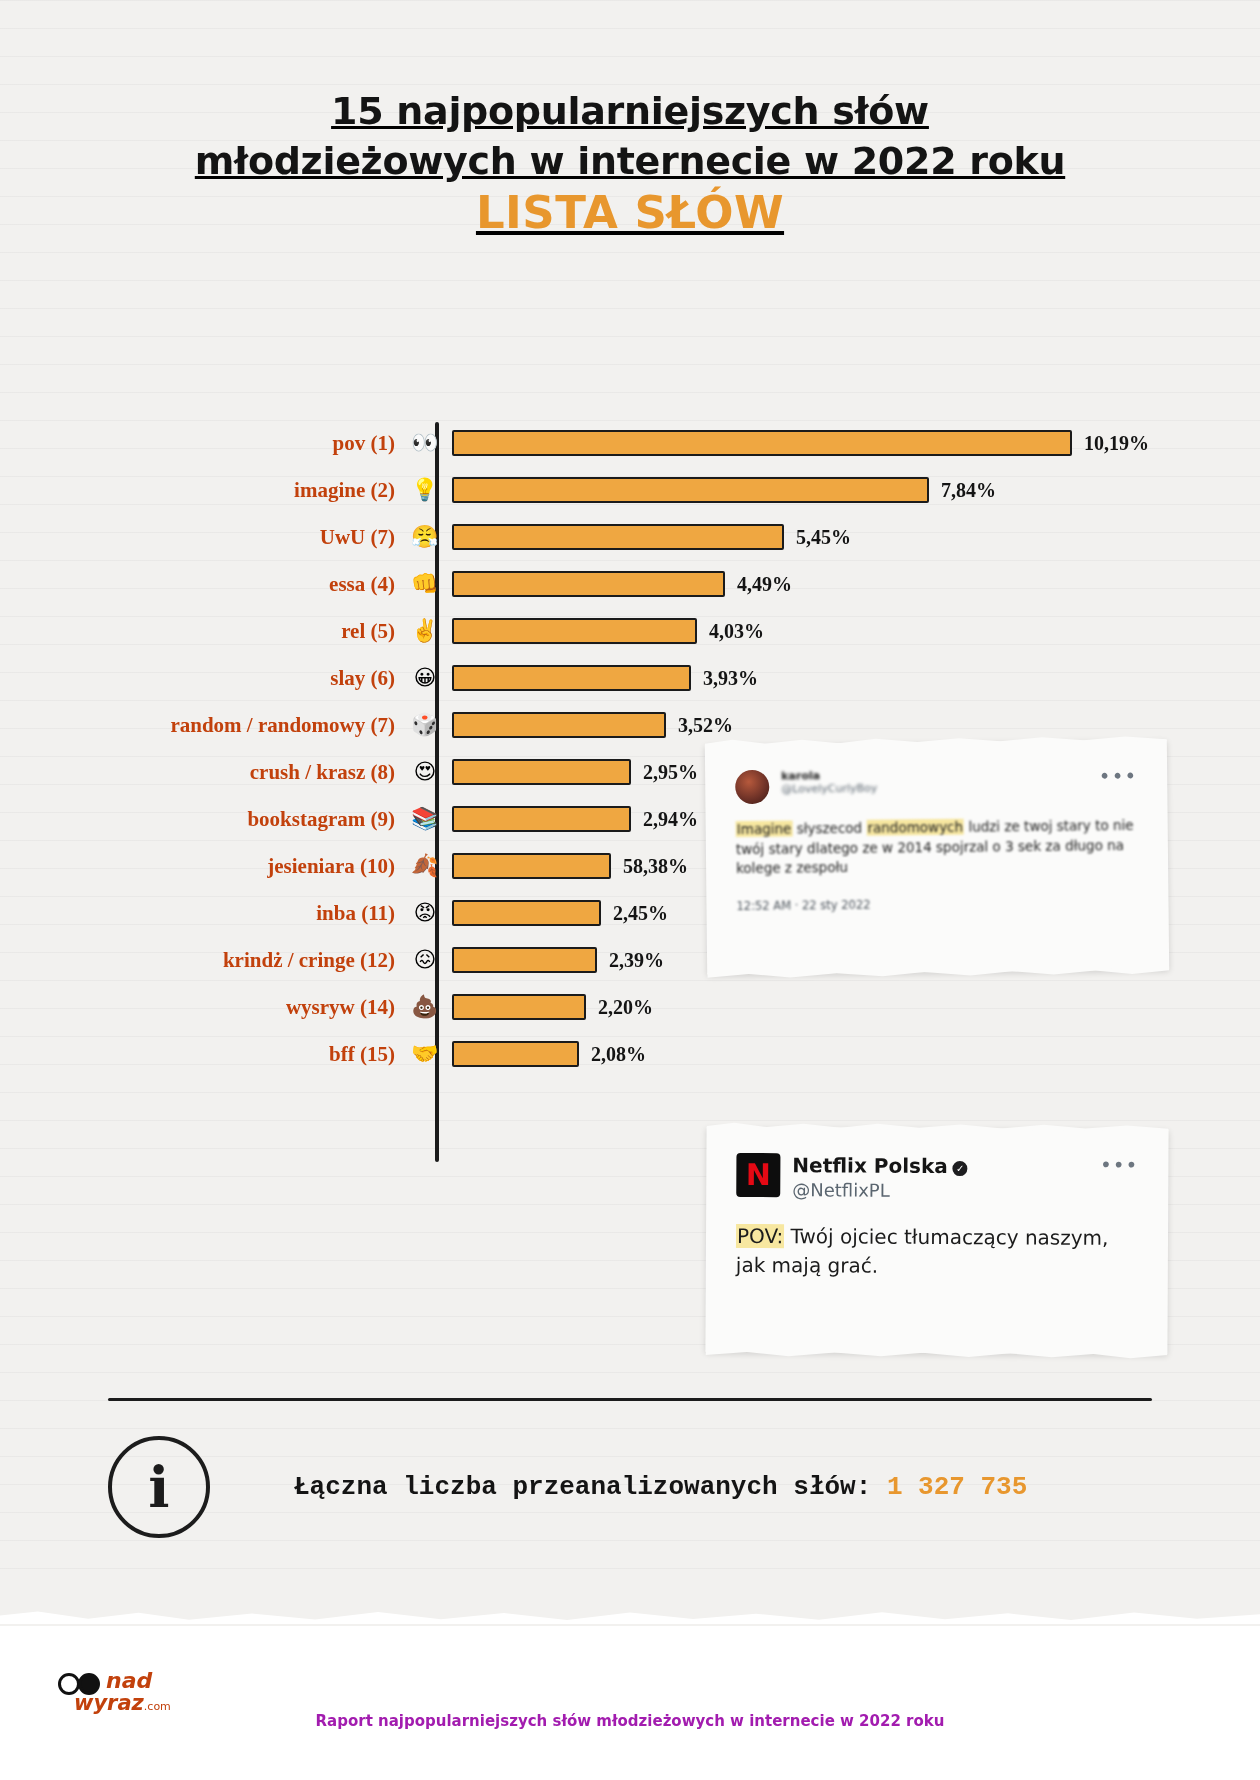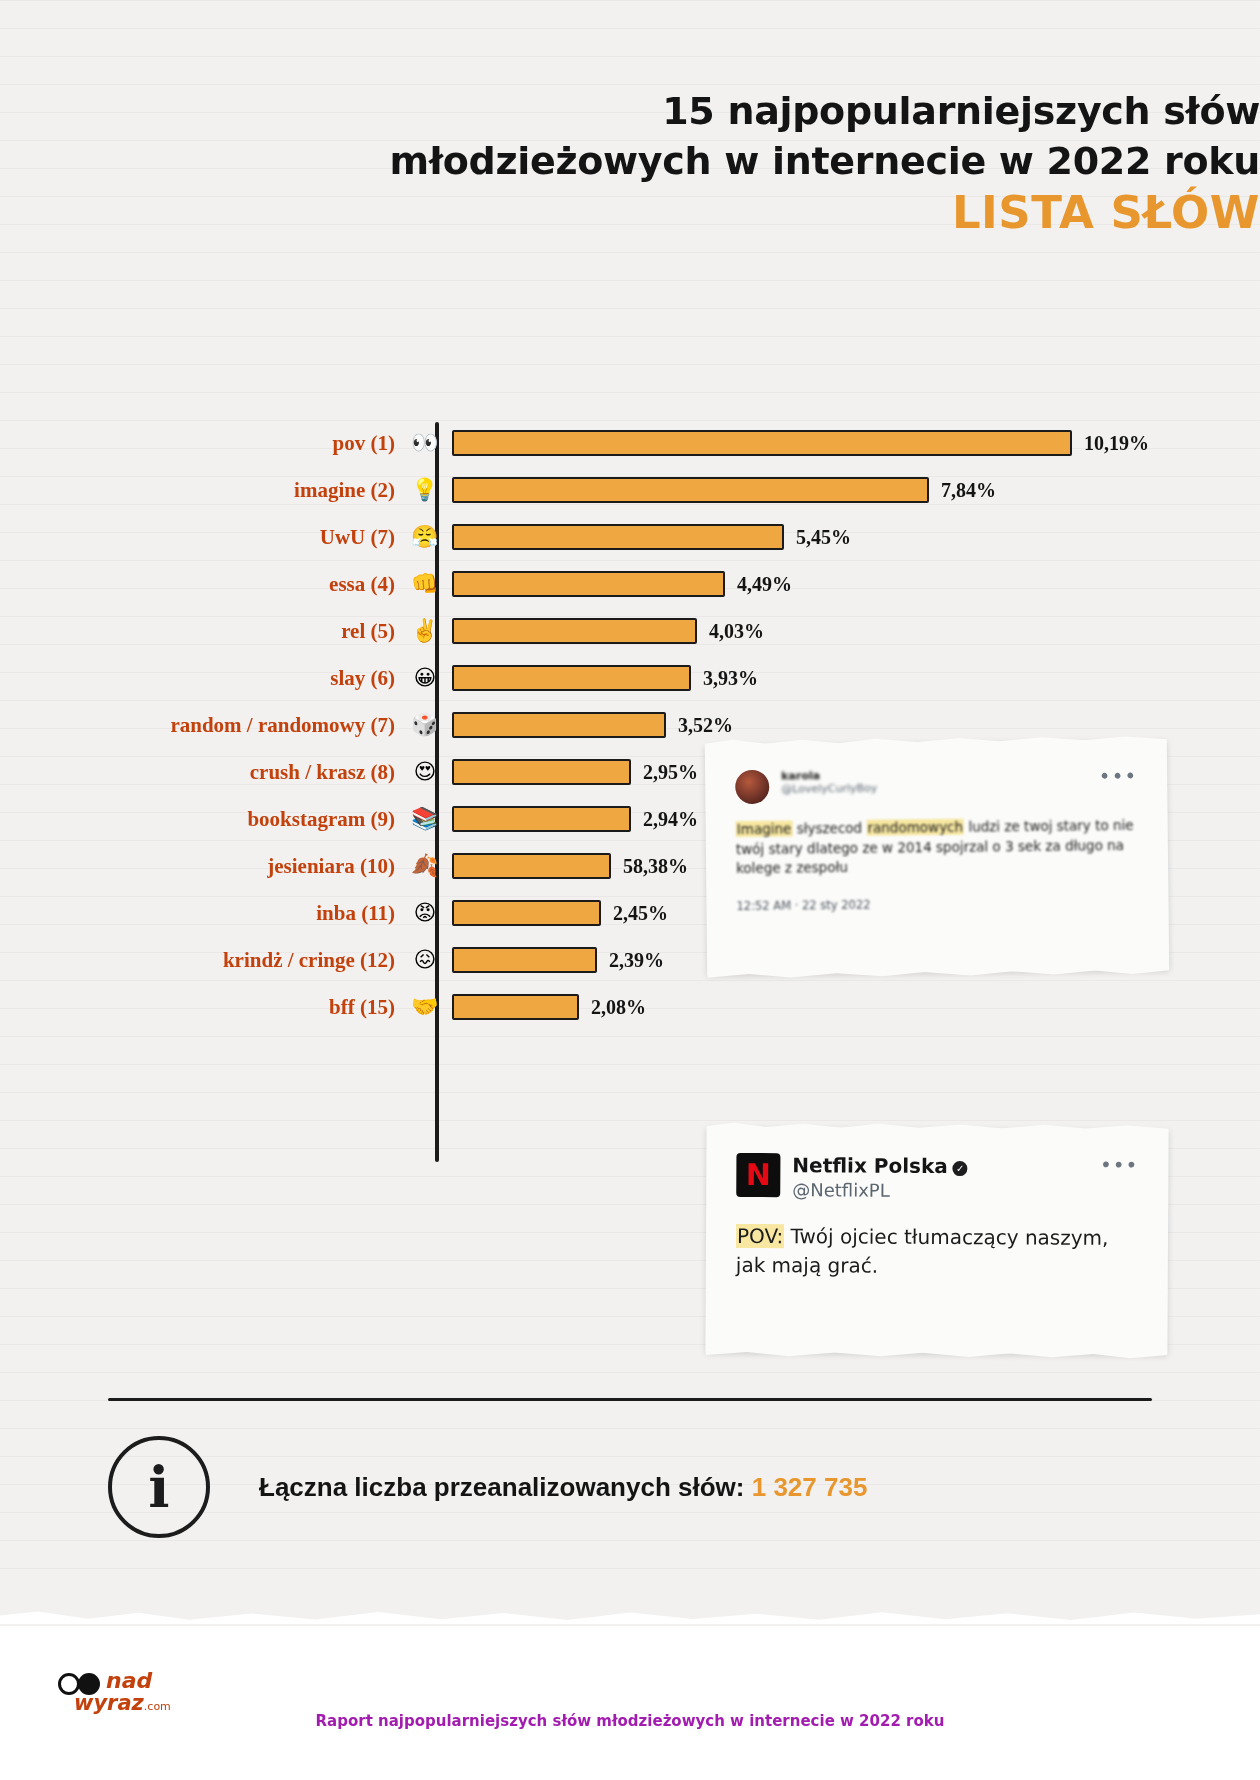--- a/index.html
+++ b/index.html
@@ -31,21 +31,22 @@
     position: absolute;
     inset: 0;
   }
 
   
   .header {
     position: absolute;
     top: 86px;
     left: 0;
     width: 1260px;
-    text-align: right;
+    text-align: center;
+    text-decoration: underline;
   }
   .header h1 {
     margin: 0;
     font-family: "DejaVu Sans", sans-serif;
     font-weight: bold;
     font-size: 38px;
     line-height: 1.32;
     color: #141414;
     letter-spacing: -0.3px;
   }
@@ -237,22 +238,22 @@
     border-radius: 50%;
     border: 4px solid #1c1c1c;
     display: flex; align-items: center; justify-content: center;
     font-family: "DejaVu Serif", serif;
     font-size: 56px;
     font-weight: bold;
     color: #1c1c1c;
     flex: none;
   }
   .summary-text {
-    margin-left: 49px;
-    font-family: Liberation Sans, sans-serif;
+    margin-left: 84px;
+    font-family: Liberation Mono, monospace;
     font-weight: bold;
     font-size: 26px;
     color: #141414;
   }
   .summary-number { color: #e8972e; }
 
   
   .torn {
     position: absolute;
     left: 0; right: 0;
@@ -428,20 +429,28 @@
             <div class="bar" style="width: 149px; background: rgb(239, 167, 65); border-color: rgb(27, 27, 27);"></div>
             <div class="bar-value">2,45%</div>
           </div>
         </div>
         <div class="row">
           <div class="row-label">krindż / cringe (12)</div>
           <div class="row-emoji">😖</div>
           <div class="bar-wrap">
             <div class="bar" style="width: 145px; background: rgb(239, 167, 65); border-color: rgb(27, 27, 27);"></div>
             <div class="bar-value">2,39%</div>
+          </div>
+        </div>
+        <div class="row">
+          <div class="row-label">wysryw (14)</div>
+          <div class="row-emoji">💩</div>
+          <div class="bar-wrap">
+            <div class="bar" style="width: 134px; background: rgb(239, 167, 65); border-color: rgb(27, 27, 27);"></div>
+            <div class="bar-value">2,20%</div>
           </div>
         </div>
         <div class="row">
           <div class="row-label">bff (15)</div>
           <div class="row-emoji">🤝</div>
           <div class="bar-wrap">
             <div class="bar" style="width: 127px; background: rgb(239, 167, 65); border-color: rgb(27, 27, 27);"></div>
             <div class="bar-value">2,08%</div>
           </div>
         </div>

